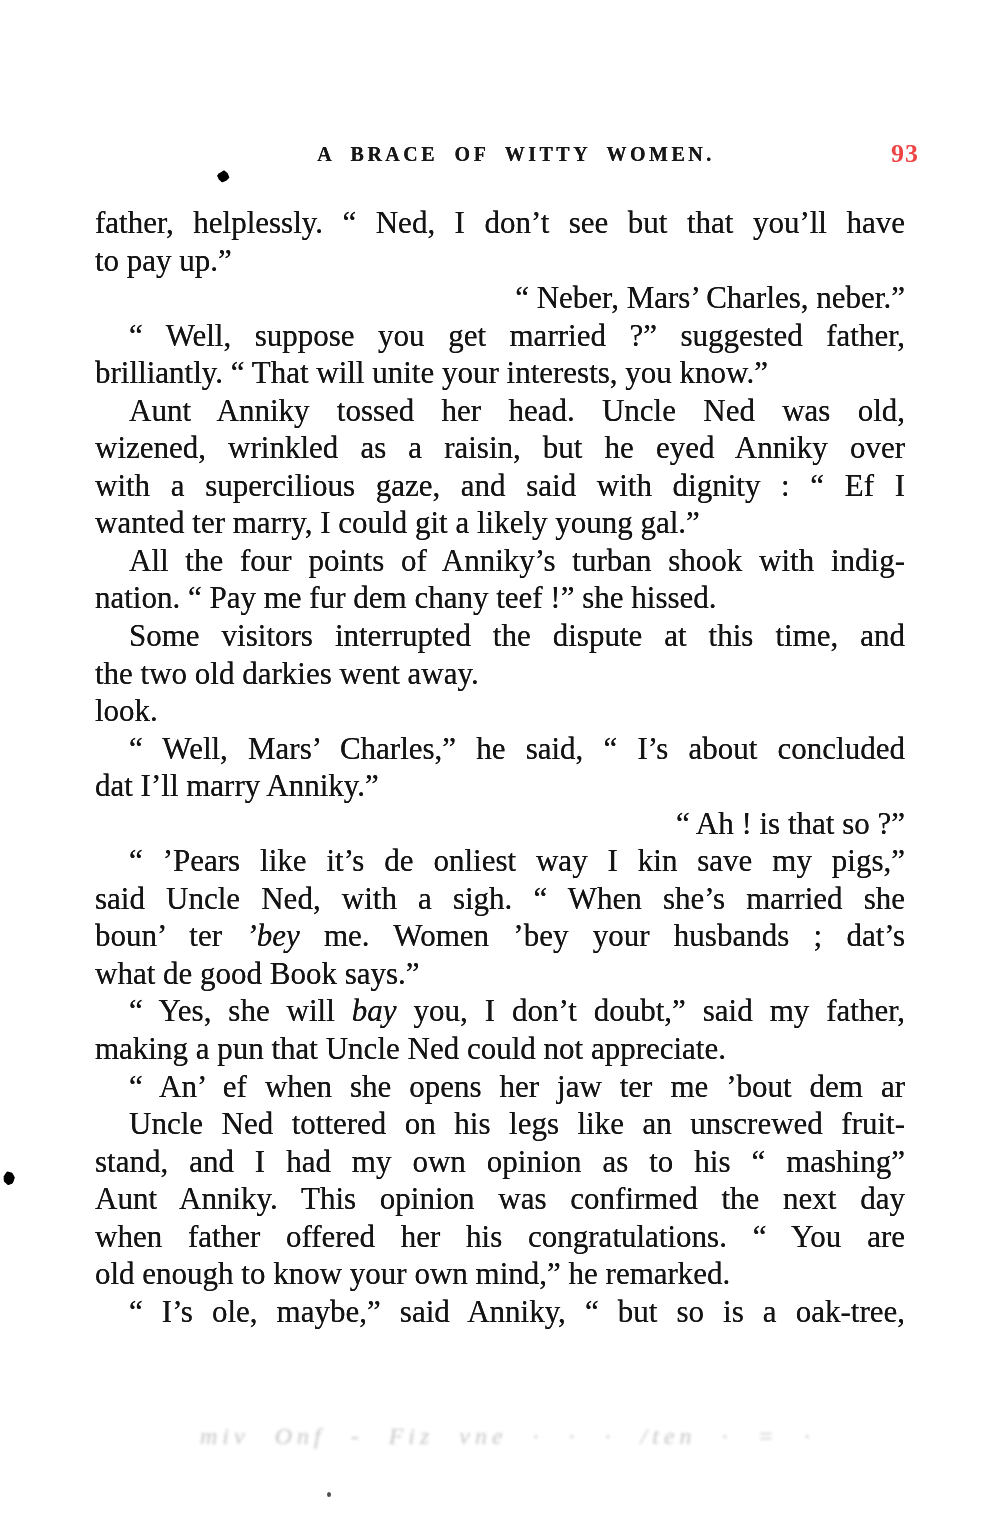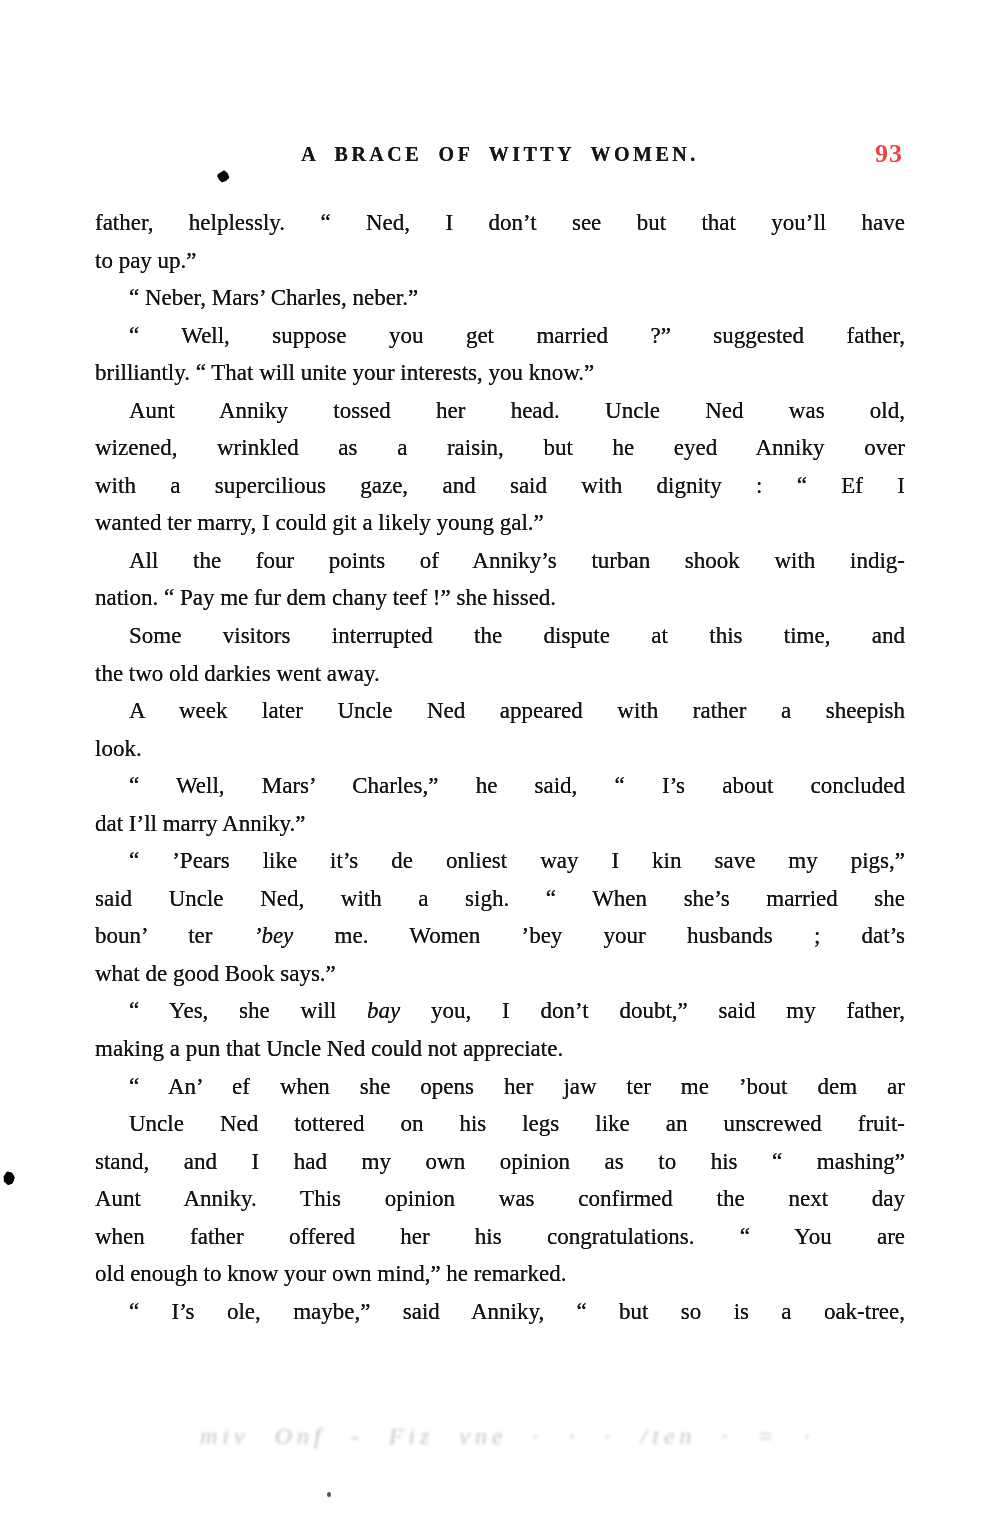--- a/index.html
+++ b/index.html
@@ -13,21 +13,21 @@
     height: 1527px;
     background: #ffffff;
     overflow: hidden;
     font-family: "Liberation Serif", "DejaVu Serif", serif;
     color: #141414;
   }
   
   .running-header {
     position: absolute;
     top: 143px;
-    left: 95px;
+    left: 111px;
     width: 810px;
     height: 30px;
   }
   .header-title {
     display: block;
     text-align: center;
     font-size: 20px;
     font-weight: bold;
     letter-spacing: 3.5px;
     word-spacing: 8px;
@@ -46,26 +46,26 @@
   
   .body-text {
     position: absolute;
     top: 204px;
     left: 95px;
     width: 810px;
   }
   .line {
     height: 37.55px;
     line-height: 37.55px;
-    font-size: 23px;
+    font-size: 31px;
     white-space: normal;
     text-shadow: 0 0 0.5px #1a1a1a;
     overflow: visible;
   }
-  .line.indent { padding-left: 34px; }
+  .line.indent { padding-left: 34px; text-align: right; }
   .line.justify {
     text-align: justify;
     text-align-last: justify;
   }
   .line .it { font-style: italic; }
   
   .ink-blot {
     position: absolute;
     background: #000;
   }
@@ -136,24 +136,24 @@
       <div class="line indent justify"><span>“ Well, suppose you get married ?” suggested father,</span></div>
       <div class="line"><span>brilliantly.  “ That will unite your interests, you know.”</span></div>
       <div class="line indent justify"><span>Aunt Anniky tossed her head.  Uncle Ned was old,</span></div>
       <div class="line justify"><span>wizened, wrinkled as a raisin, but he eyed Anniky over</span></div>
       <div class="line justify"><span>with a supercilious gaze, and said with dignity :  “ Ef I</span></div>
       <div class="line"><span>wanted ter marry, I could git a likely young gal.”</span></div>
       <div class="line indent justify"><span>All the four points of Anniky’s turban shook with indig-</span></div>
       <div class="line"><span>nation.  “ Pay me fur dem chany teef !” she hissed.</span></div>
       <div class="line indent justify"><span>Some visitors interrupted the dispute at this time, and</span></div>
       <div class="line"><span>the two old darkies went away.</span></div>
-      <div class="line indent justify"><span>A week later Uncle Ned appeared with rather a sheepish</span></div>
       <div class="line"><span>look.</span></div>
       <div class="line indent justify"><span>“ Well, Mars’ Charles,” he said, “ I’s about concluded</span></div>
       <div class="line"><span>dat I’ll marry Anniky.”</span></div>
+      <div class="line indent"><span>“ Ah ! is that so ?”</span></div>
       <div class="line indent justify"><span>“ ’Pears like it’s de onliest way I kin save my pigs,”</span></div>
       <div class="line justify"><span>said Uncle Ned, with a sigh.  “ When she’s married she</span></div>
       <div class="line justify"><span>boun’ ter </span><span class="it">’bey</span><span> me.  Women ’bey your husbands ;  dat’s</span></div>
       <div class="line"><span>what de good Book says.”</span></div>
       <div class="line indent justify"><span>“ Yes, she will </span><span class="it">bay</span><span> you, I don’t doubt,” said my father,</span></div>
       <div class="line"><span>making a pun that Uncle Ned could not appreciate.</span></div>
       <div class="line indent justify"><span>“ An’ ef when she opens her jaw ter me ’bout dem ar</span></div>
       <div class="line indent justify"><span>Uncle Ned tottered on his legs like an unscrewed fruit-</span></div>
       <div class="line justify"><span>stand, and I had my own opinion as to his “ mashing”</span></div>
       <div class="line justify"><span>Aunt Anniky.  This opinion was confirmed the next day</span></div>

